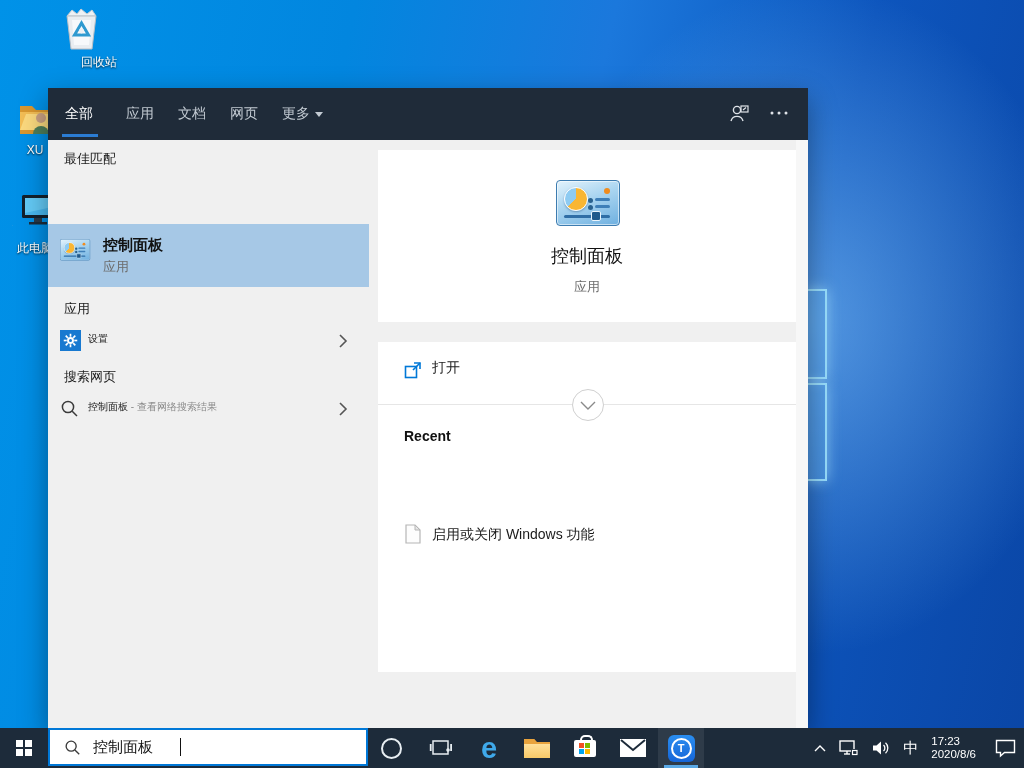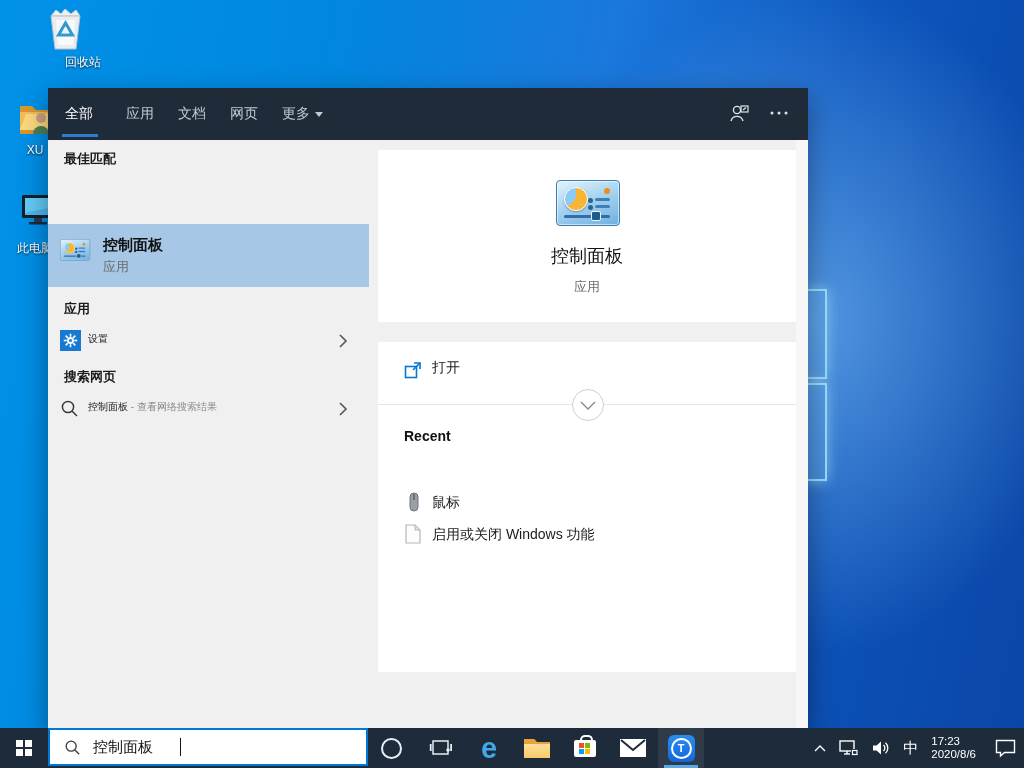--- a/index.html
+++ b/index.html
@@ -16,21 +16,21 @@
   
   #flyout{position:absolute;left:48px;top:88px;width:760px;height:640px;background:#f0f0f0;
     box-shadow:0 10px 26px rgba(0,0,0,.38);}
   #fheader{position:absolute;left:0;top:0;width:760px;height:52px;background:#1f2b39;}
   .tab{position:absolute;top:17px;font-size:14px;color:#c3cbd3;cursor:default;}
   .tab.active{color:#fff;font-weight:normal;}
   .tabline{position:absolute;left:14px;top:46px;width:36px;height:3px;background:#2b7cd3;}
   .caretdn{display:inline-block;width:0;height:0;border-left:4px solid transparent;
     border-right:4px solid transparent;border-top:5px solid #c3cbd3;margin-left:5px;vertical-align:middle;}
   #leftcol{position:absolute;left:0;top:52px;width:330px;height:588px;background:#f0f0f0;}
-  .sechead{position:absolute;left:16px;font-size:13px;font-weight:bold;color:#1a1a1a;}
+  .sechead{position:absolute;left:16px;font-size:13px;font-weight:normal;color:#1a1a1a;}
   #bestrow{position:absolute;left:0;top:84px;width:321px;height:63px;background:#a6c8e6;}
   .rowtitle{font-size:15px;font-weight:bold;color:#111;}
   .rowsub{font-size:13px;color:#6d6d6d;}
   .srow{position:absolute;left:0;width:330px;height:34px;}
   .srow .slabel{position:absolute;left:40px;top:8px;font-size:10px;color:#1a1a1a;white-space:nowrap;}
   .chev{position:absolute;left:290px;top:9px;}
   #rightcol{position:absolute;left:330px;top:52px;width:418px;height:588px;background:#f0f0f0;}
   #scrollstrip{position:absolute;left:748px;top:52px;width:12px;height:588px;background:#f7f7f7;}
   .card{position:absolute;left:0;width:418px;background:#fff;}
   #card1{top:10px;height:172px;}
@@ -96,21 +96,21 @@
   svg{display:block;}
 </style>
 </head>
 <body>
 
 <div id="desktop">
 
   <div class="pane" style="left:806px;top:289px;width:17px;height:86px;"></div>
   <div class="pane" style="left:806px;top:383px;width:17px;height:94px;"></div>
 
-  <div class="dicon" style="left:0;top:5px;padding-left:44px;">
+  <div class="dicon" style="left:16px;top:5px;padding-left:44px;">
     <svg width="42" height="46" viewBox="0 0 42 46">
       <polygon points="7,11 12,5 17,9 21,4 27,9 32,5 36,11" fill="#eef1f4" stroke="#c6ccd2" stroke-width="1"></polygon>
       <path d="M7,11 L36,11 L32,44 L11,44 Z" fill="#e9edf1" stroke="#b9bfc6" stroke-width="1"></path>
       <path d="M12,15 L31,15 L29,40 L14,40 Z" fill="#f7f9fb"></path>
       <polygon points="21.5,18 14.5,30 28.5,30" fill="none" stroke="#2f9ad0" stroke-width="3"></polygon>
       <circle cx="21.5" cy="26" r="2.4" fill="#eef1f4"></circle>
     </svg>
     <div class="dlabel">回收站</div>
   </div>
 
@@ -258,27 +258,20 @@
 
         <div id="divline"></div>
         <div id="chevcircle">
           <svg width="16" height="9" viewBox="0 0 16 9">
             <polyline points="1,1 8,8 15,1" fill="none" stroke="#8a8a8a" stroke-width="1.4"></polyline>
           </svg>
         </div>
 
         <div style="position:absolute;left:26px;top:86px;font-size:14px;font-weight:bold;color:#111;">Recent</div>
 
-        <div class="recrow" style="top:148px;">
-          <svg class="ric" width="20" height="20" viewBox="0 0 20 20">
-            <rect x="6" y="1" width="8" height="18" rx="4" fill="#9aa0a8" stroke="#6e747c" stroke-width="1"></rect>
-            <line x1="10" y1="2" x2="10" y2="8" stroke="#565c64" stroke-width="1.4"></line>
-          </svg>
-          <div class="slabel">鼠标</div>
-        </div>
         <div class="recrow" style="top:180px;">
           <svg class="ric" width="18" height="20" viewBox="0 0 18 20">
             <path d="M2,1 h9 l5,5 v13 h-14 z" fill="#fdfdfd" stroke="#b6b6b6" stroke-width="1.2"></path>
             <path d="M11,1 l5,5 h-5 z" fill="#e6e6e6" stroke="#b6b6b6" stroke-width="1"></path>
           </svg>
           <div class="slabel">启用或关闭 Windows 功能</div>
         </div>
       </div>
     </div>
     <div id="scrollstrip"></div>

